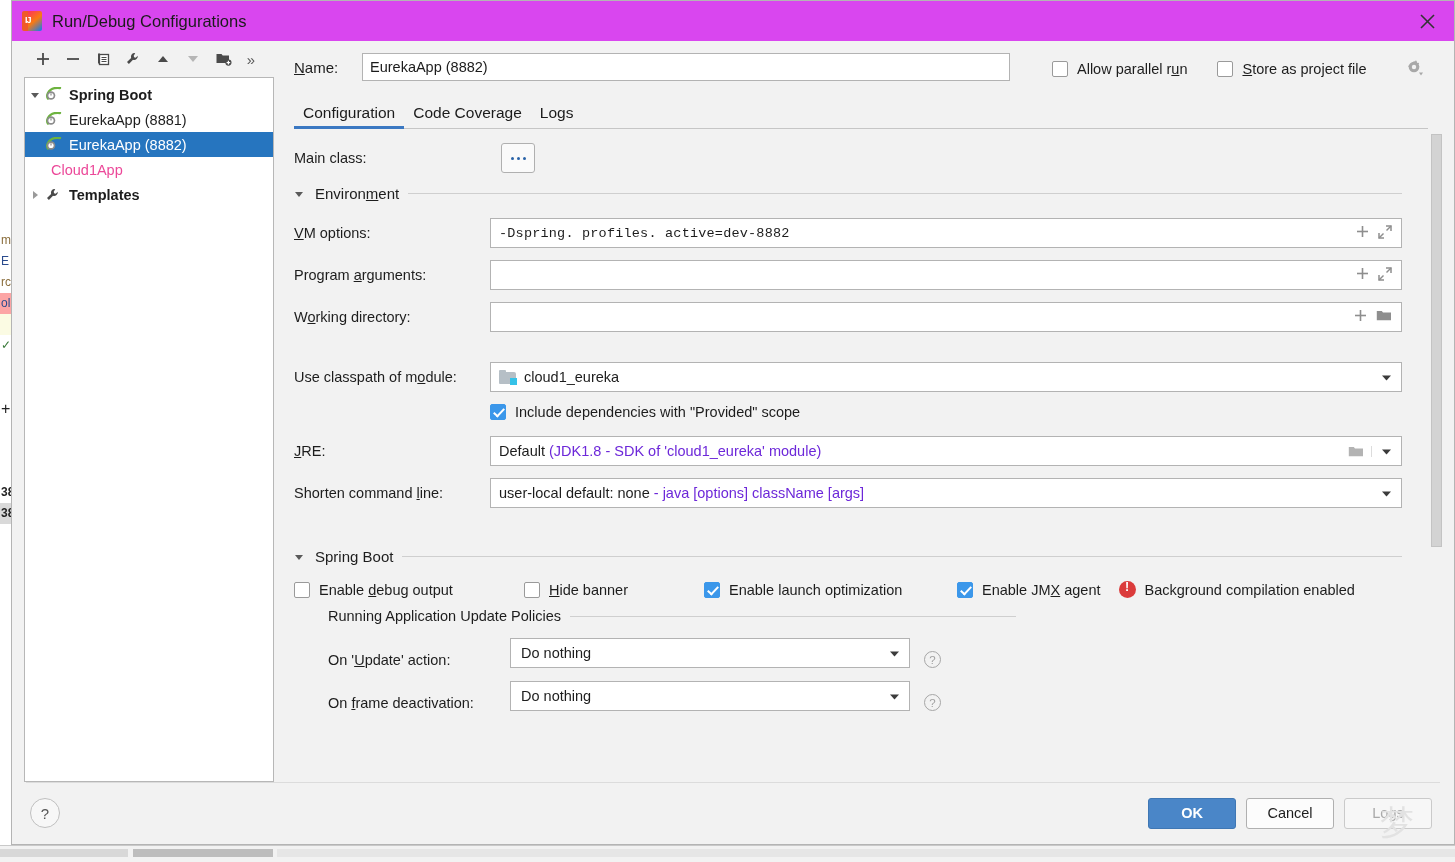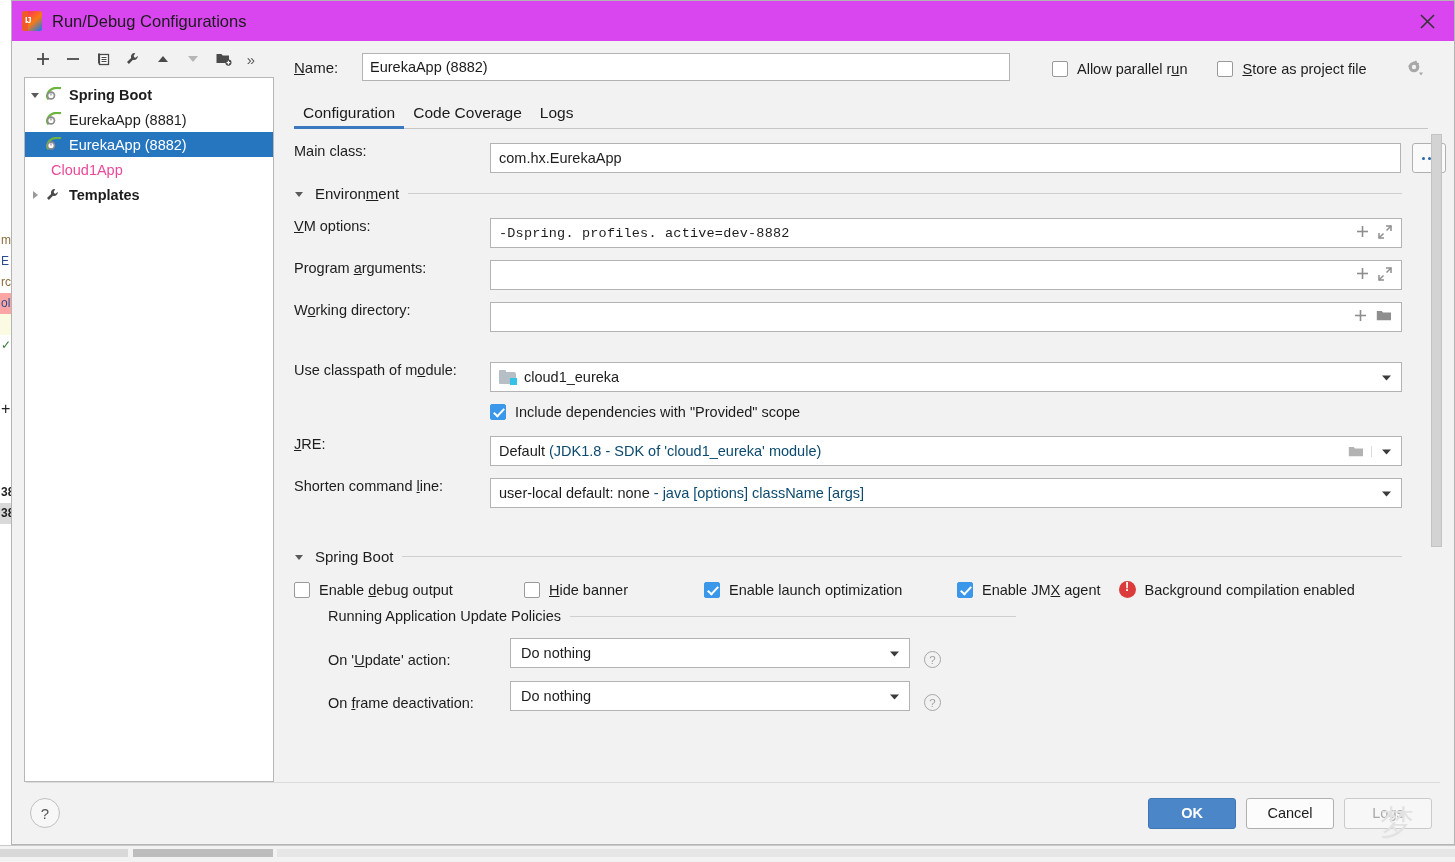--- a/index.html
+++ b/index.html
@@ -126,21 +126,21 @@
     padding: 14px 0 0 14px; overflow: hidden;
   }
   .scrollbar-track {
     position: absolute; right: 2px; top: 2px; width: 13px; bottom: 2px; background: transparent;
   }
   .scrollbar-thumb {
     position: absolute; right: 2px; top: 3px; width: 11px; height: 413px;
     background: #d3d3d3; border: 1px solid #c3c3c3;
   }
 
-  .form-row { display: flex; margin-bottom: 12px; }
+  .form-row { display: flex; align-items: center; margin-bottom: 12px; }
   .form-label { width: 196px; font-size: 14.5px; flex: none; }
   .field {
     flex: 1 1 auto; height: 30px; background:#fff; border: 1px solid #b3b3b3;
     display:flex; align-items:center; padding-left: 8px; font-size: 14.5px; min-width: 0;
   }
   .field.gapright { margin-right: 44px; }
   .field .val { flex: 1 1 auto; overflow:hidden; white-space:nowrap; text-overflow:ellipsis; }
   .field .val.mono { font-family: "Liberation Mono", monospace; font-size: 13.5px; letter-spacing: .2px; }
   .field-icons { display:flex; align-items:center; gap: 9px; padding: 0 9px; flex:none; }
   .browse-btn {
@@ -156,21 +156,21 @@
   .section-head .rule { flex:1 1 auto; height:1px; background:#cfcfcf; margin-right: 44px; }
   .sub-head { display:flex; align-items:center; gap:9px; margin: 6px 0 14px 34px; }
   .sub-head .stitle { font-size: 14.5px; }
   .sub-head .rule { flex:1 1 auto; height:1px; background:#cfcfcf; margin-right: 430px; }
 
   .combo {
     flex: 1 1 auto; height: 30px; background:#fff; border:1px solid #b3b3b3;
     display:flex; align-items:center; padding-left: 8px; font-size:14.5px; min-width:0;
   }
   .combo .val { flex:1 1 auto; overflow:hidden; white-space:nowrap; }
-  .combo .val .dim { color:#0c4a6e; }
+  .combo .val .dim { color:#6d28d9; }
   .combo .caret { width: 30px; display:flex; align-items:center; justify-content:center; flex:none; }
   .combo .folderbtn { width:30px; display:flex; align-items:center; justify-content:center; flex:none; }
   .mod-icon { width:18px; height:15px; position:relative; margin-right:7px; flex:none; }
   .mod-icon .body { position:absolute; left:0; top:2px; width:17px; height:12px; background:#b6bfc6; border-radius:1px 2px 1px 1px; }
   .mod-icon .tab2 { position:absolute; left:0; top:0; width:7px; height:3px; background:#b6bfc6; border-radius:1px; }
   .mod-icon .badge { position:absolute; right:0px; bottom:0px; width:7px; height:7px; background:#35c2e8; }
 
   .inline-chk-row { display:flex; align-items:center; margin: 2px 0 16px 196px; }
   .springboot-chks { display:flex; align-items:center; margin: 0 0 10px 0; gap: 0; }
   .springboot-chks .chk-wrap { margin-right: 0; }
@@ -431,23 +431,20 @@
         <div class="tab">Logs</div>
       </div>
 
       <div class="content-area">
         <div class="scrollbar-track">
           <div class="scrollbar-thumb"></div>
         </div>
 
         <div class="form-row">
           <div class="form-label">Main class:</div>
-          <div class="field" style="margin-right:0">
-            <span class="val">com.hx.EurekaApp</span>
-          </div>
           <div class="browse-btn">
             <i></i>
               <i></i>
               <i></i>
           </div>
         </div>
 
         <div class="section-head">
           <span class="arrow">
             <svg width="10" height="10" viewBox="0 0 10 10">

